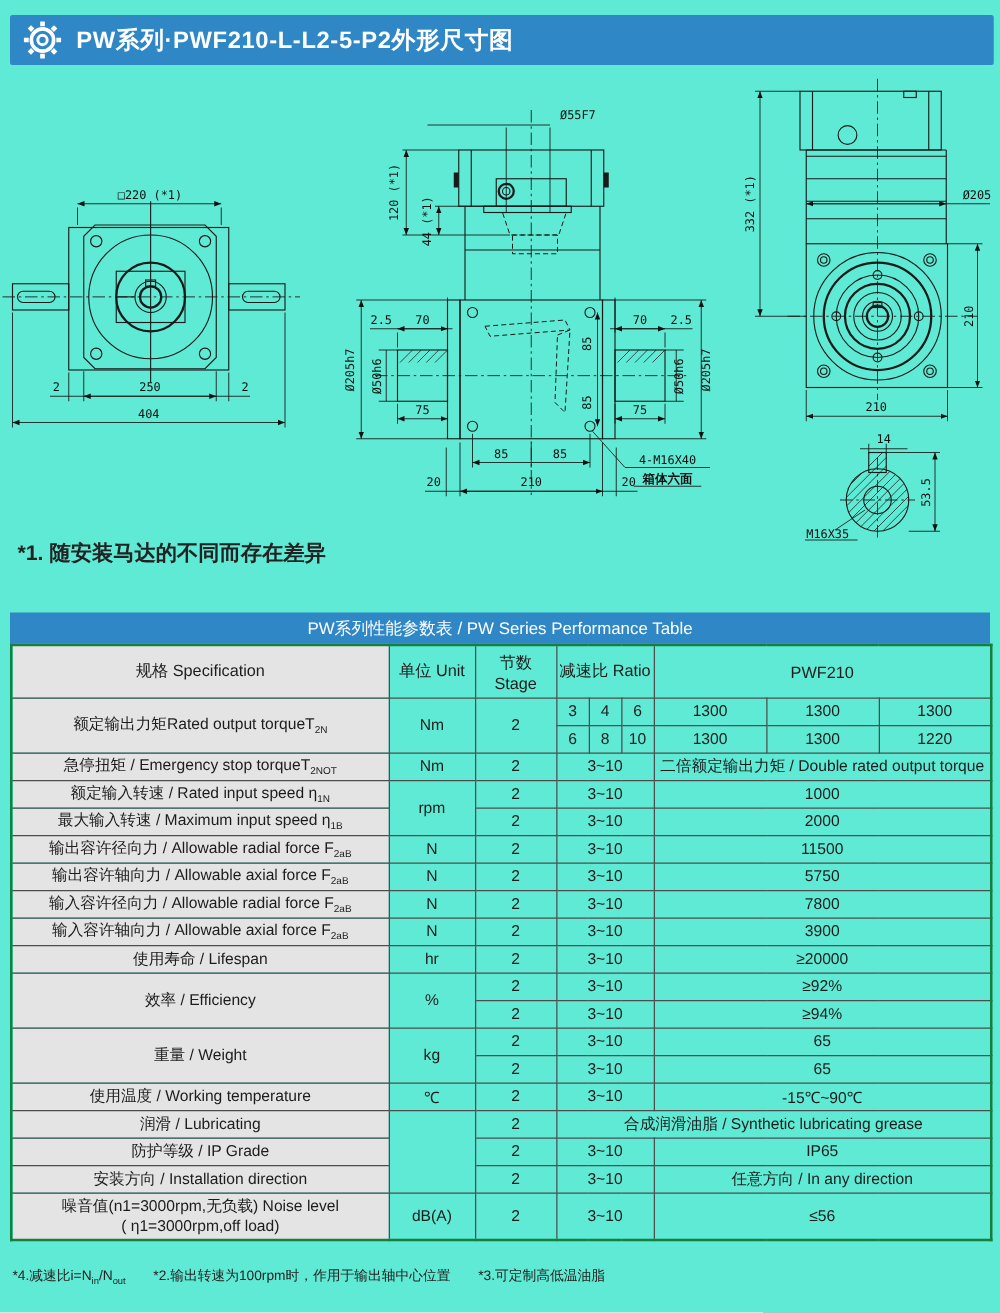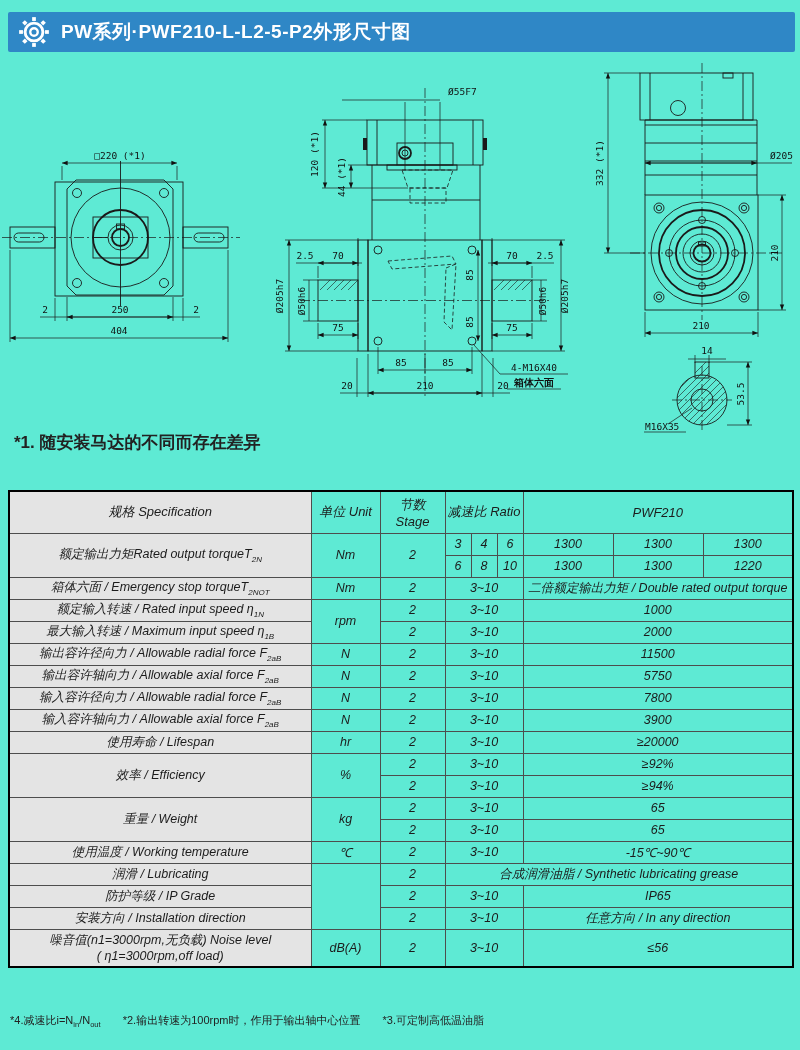--- a/index.html
+++ b/index.html
@@ -18,21 +18,21 @@
   .bd{stroke:#1a1a1a;stroke-width:1.8;fill:none;}
   .dim{stroke:#1a1a1a;stroke-width:.7;fill:none;}
   .cl{stroke:#1a1a1a;stroke-width:.7;fill:none;stroke-dasharray:10 3 2 3;}
   .hd{stroke:#1a1a1a;stroke-width:.8;fill:none;stroke-dasharray:4 2.5;}
   .ht{stroke:#1a1a1a;stroke-width:.6;fill:none;}
   .note1{position:absolute;left:14px;top:431px;font-size:17px;font-weight:600;color:#222;}
   
   .tblwrap{position:absolute;left:8px;top:490px;width:784px;}
   .tbl-title{height:25px;background:#2f87c6;color:#fff;font-size:13.5px;
              display:flex;align-items:center;justify-content:center;}
-  table{border-collapse:collapse;table-layout:fixed;width:784px;border:2px solid #000000;font-style:italic;}
+  table{border-collapse:collapse;table-layout:fixed;width:784px;border:2px solid #15803d;}
   td{border:1px solid #4d4d4d;text-align:center;vertical-align:middle;
      font-size:12.5px;color:#1c1c1c;padding:0 2px;overflow:hidden;}
   td.spec{background:#e4e4e4;}
   tr{height:22px;}
   tr.hdr{height:42px;}
   tr.hdr td{font-size:13px;}
   tr.noise{height:38px;}
   sub{font-size:8px;}
   .noiseline{line-height:1.3;}
   
@@ -328,20 +328,21 @@
       <text class="dm" transform="rotate(-90 744 336)" x="744" y="336" text-anchor="middle">53.5</text>
       <line class="dim" x1="668" y1="366" x2="692" y2="350"></line>
       <text class="dm" x="645" y="372">M16X35</text>
       <line class="dim" x1="644" y1="374" x2="686" y2="374"></line>
     </g>
   </svg>
 
   <div class="note1">*1. 随安装马达的不同而存在差异</div>
 
   <div class="tblwrap">
+    <div class="tbl-title">PW系列性能参数表 / PW Series Performance Table</div>
     <table>
       <colgroup>
         <col style="width:302px">
           <col style="width:69px">
           <col style="width:65px">
         <col style="width:26px">
           <col style="width:26px">
           <col style="width:26px">
         <col style="width:90px">
           <col style="width:90px">
@@ -368,21 +369,21 @@
       </tr>
       <tr>
         <td>6</td>
         <td>8</td>
         <td>10</td>
         <td>1300</td>
         <td>1300</td>
         <td>1220</td>
       </tr>
       <tr>
-        <td class="spec"><span>箱体六面 / Emergency stop torqueT</span><sub>2NOT</sub></td>
+        <td class="spec"><span>急停扭矩 / Emergency stop torqueT</span><sub>2NOT</sub></td>
         <td>Nm</td>
         <td>2</td>
         <td colspan="3">3~10</td>
         <td colspan="3">二倍额定输出力矩 / Double rated output torque</td>
       </tr>
       <tr>
         <td class="spec"><span>额定输入转速 / Rated input speed  η</span><sub>1N</sub></td>
         <td rowspan="2">rpm</td>
         <td>2</td>
         <td colspan="3">3~10</td>

